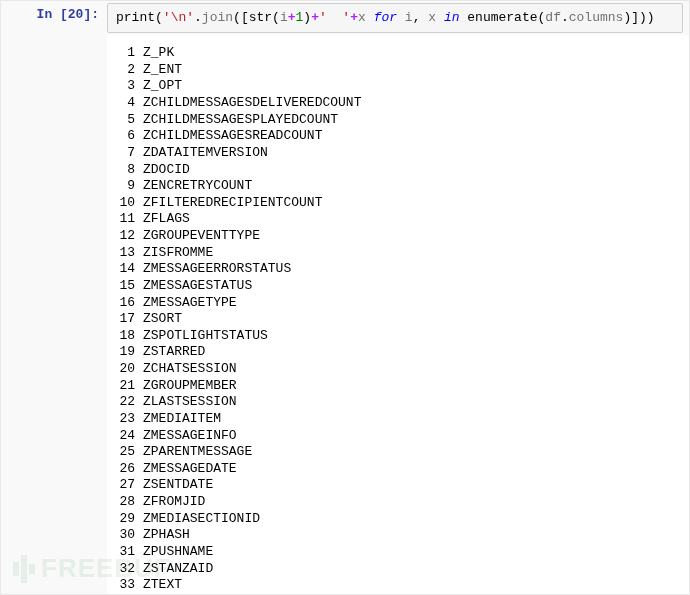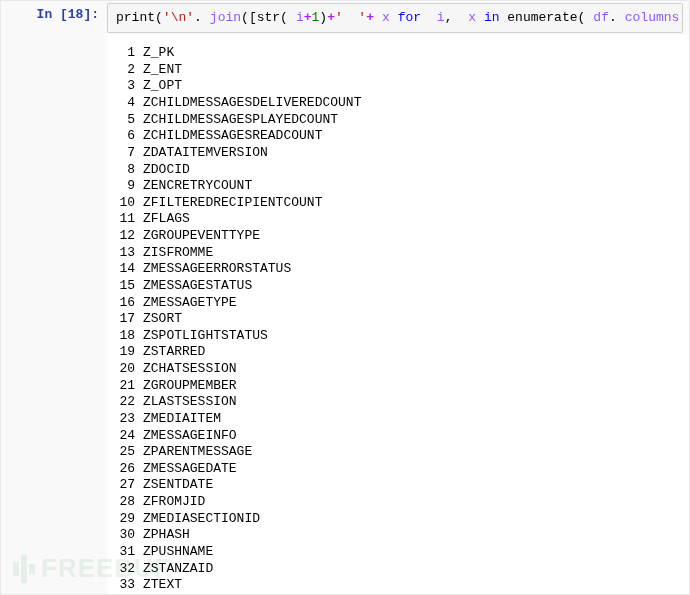--- a/index.html
+++ b/index.html
@@ -33,22 +33,22 @@
       padding: 5px 8px;
       margin: 2px 6px 2px 0;
       white-space: pre;
       overflow-x: auto;
       line-height: 1.4;
     }
     .kw-builtin { color: #000000; }
     .kw-str { color: #BA2121; }
     .kw-op { color: #AA22FF; font-weight: bold; }
     .kw-num { color: #008000; }
-    .kw-name { color: #8b5cf6; margin-left: 8px; }
-    .kw-func { color: #0000FF; }
+    .kw-name { color: #737373; }
+    .kw-func { color: #0000FF; font-style: italic; }
     .paren { color: #000; }
 
     .output {
       display: flex;
     }
     .output .prompt {
       width: 106px;
     }
     .output-body {
       flex: 1;
@@ -87,21 +87,21 @@
       margin-right: 2px;
     }
     .wm-bar.s1 { height: 14px; }
     .wm-bar.s2 { height: 28px; }
     .wm-bar.s3 { height: 10px; margin-right: 6px; }
   </style>
 </head>
 <body>
 
 <div class="cell">
-  <div class="prompt">In [18]:</div>
+  <div class="prompt">In [20]:</div>
   <div class="input-area" id="code-area"><span class="kw-builtin">print</span><span class="paren">(</span><span class="kw-str">'\n'</span><span class="paren">.</span><span class="kw-name">join</span><span class="paren">([</span><span class="kw-builtin">str</span><span class="paren">(</span><span class="kw-name">i</span><span class="kw-op">+</span><span class="kw-num">1</span><span class="paren">)</span><span class="kw-op">+</span><span class="kw-str">'  '</span><span class="kw-op">+</span><span class="kw-name">x</span><span class="paren"> </span><span class="kw-func">for</span><span class="paren"> </span><span class="kw-name">i</span><span class="paren">, </span><span class="kw-name">x</span><span class="paren"> </span><span class="kw-func">in</span><span class="paren"> </span><span class="kw-builtin">enumerate</span><span class="paren">(</span><span class="kw-name">df</span><span class="paren">.</span><span class="kw-name">columns</span><span class="paren">)]))</span></div>
 </div>
 
 <div class="output">
   <div class="prompt"></div>
   <div class="output-body" id="out-body"><div class="out-line"><span class="out-num">1</span><span>Z_PK</span></div><div class="out-line"><span class="out-num">2</span><span>Z_ENT</span></div><div class="out-line"><span class="out-num">3</span><span>Z_OPT</span></div><div class="out-line"><span class="out-num">4</span><span>ZCHILDMESSAGESDELIVEREDCOUNT</span></div><div class="out-line"><span class="out-num">5</span><span>ZCHILDMESSAGESPLAYEDCOUNT</span></div><div class="out-line"><span class="out-num">6</span><span>ZCHILDMESSAGESREADCOUNT</span></div><div class="out-line"><span class="out-num">7</span><span>ZDATAITEMVERSION</span></div><div class="out-line"><span class="out-num">8</span><span>ZDOCID</span></div><div class="out-line"><span class="out-num">9</span><span>ZENCRETRYCOUNT</span></div><div class="out-line"><span class="out-num">10</span><span>ZFILTEREDRECIPIENTCOUNT</span></div><div class="out-line"><span class="out-num">11</span><span>ZFLAGS</span></div><div class="out-line"><span class="out-num">12</span><span>ZGROUPEVENTTYPE</span></div><div class="out-line"><span class="out-num">13</span><span>ZISFROMME</span></div><div class="out-line"><span class="out-num">14</span><span>ZMESSAGEERRORSTATUS</span></div><div class="out-line"><span class="out-num">15</span><span>ZMESSAGESTATUS</span></div><div class="out-line"><span class="out-num">16</span><span>ZMESSAGETYPE</span></div><div class="out-line"><span class="out-num">17</span><span>ZSORT</span></div><div class="out-line"><span class="out-num">18</span><span>ZSPOTLIGHTSTATUS</span></div><div class="out-line"><span class="out-num">19</span><span>ZSTARRED</span></div><div class="out-line"><span class="out-num">20</span><span>ZCHATSESSION</span></div><div class="out-line"><span class="out-num">21</span><span>ZGROUPMEMBER</span></div><div class="out-line"><span class="out-num">22</span><span>ZLASTSESSION</span></div><div class="out-line"><span class="out-num">23</span><span>ZMEDIAITEM</span></div><div class="out-line"><span class="out-num">24</span><span>ZMESSAGEINFO</span></div><div class="out-line"><span class="out-num">25</span><span>ZPARENTMESSAGE</span></div><div class="out-line"><span class="out-num">26</span><span>ZMESSAGEDATE</span></div><div class="out-line"><span class="out-num">27</span><span>ZSENTDATE</span></div><div class="out-line"><span class="out-num">28</span><span>ZFROMJID</span></div><div class="out-line"><span class="out-num">29</span><span>ZMEDIASECTIONID</span></div><div class="out-line"><span class="out-num">30</span><span>ZPHASH</span></div><div class="out-line"><span class="out-num">31</span><span>ZPUSHNAME</span></div><div class="out-line"><span class="out-num">32</span><span>ZSTANZAID</span></div><div class="out-line"><span class="out-num">33</span><span>ZTEXT</span></div><div class="out-line"><span class="out-num">34</span><span>ZTOJID</span></div></div>
 </div>
 
 <div class="watermark">
   <span class="wm-bar s1"></span>

